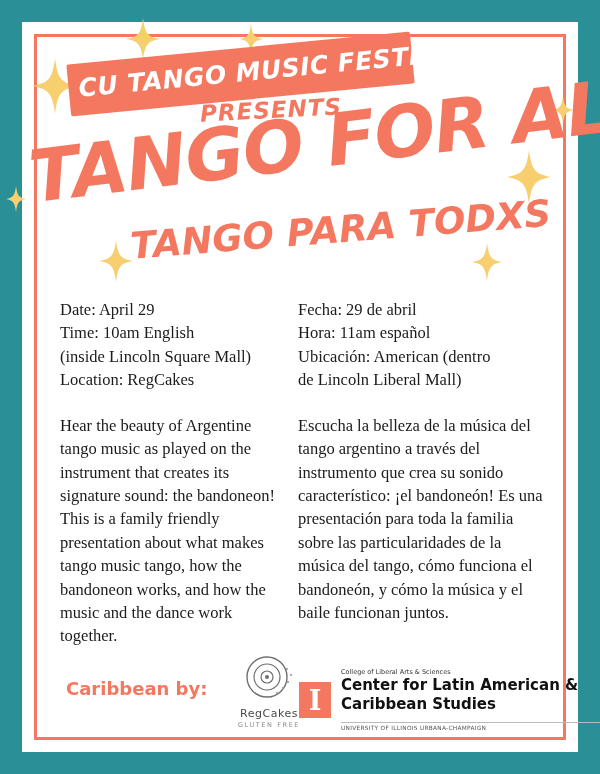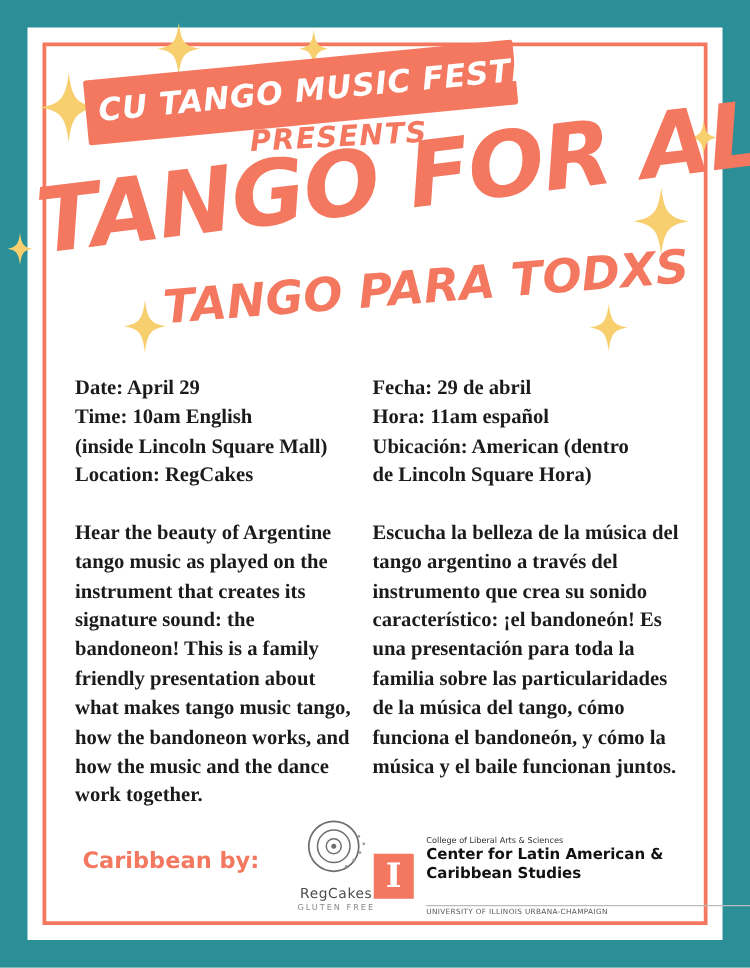--- a/index.html
+++ b/index.html
@@ -123,21 +123,20 @@
     top: 298px;
     font-size: 16.5px;
     line-height: 1.42;
     color: #1b1b1b;
   }
   .col-left { left: 60px; width: 225px; }
   .col-right { left: 298px; width: 245px; }
 
   .details p, .blurb p {
     margin: 0;
-    font-weight: bold;
   }
   .details {
     margin-bottom: 22px;
   }
   .blurb {
     margin-top: 0;
   }
 
   
   .sponsor-label {
@@ -199,24 +198,24 @@
   }
   .uiuc-text { line-height: 1.25; }
   .uiuc-l1 {
     font-family: "DejaVu Sans", sans-serif;
     font-size: 6.5px;
     color: #333;
   }
   .uiuc-l2 {
     font-family: "DejaVu Sans", sans-serif;
     font-weight: bold;
-    font-size: 12px;
+    font-size: 15px;
     color: #111;
     border-bottom: 1px solid #bbb;
-    padding-bottom: 18px;
+    padding-bottom: 8px;
   }
   .uiuc-l3 {
     font-family: "DejaVu Sans", sans-serif;
     font-size: 5.8px;
     letter-spacing: 0.3px;
     color: #555;
     padding-top: 2px;
   }
 </style>
 </head>
@@ -283,21 +282,21 @@
     <div class="blurb">
       <p>Hear the beauty of Argentine tango music as played on the instrument that creates its signature sound: the bandoneon! This is a family friendly presentation about what makes tango music tango, how the bandoneon works, and how the music and the dance work together.</p>
     </div>
   </div>
 
   <div class="col col-right">
     <div class="details">
       <p>Fecha: 29 de abril</p>
       <p>Hora: 11am español</p>
       <p>Ubicación: American (dentro</p>
-      <p>de Lincoln Square Hora)</p>
+      <p>de Lincoln Liberal Mall)</p>
     </div>
     <div class="blurb">
       <p>Escucha la belleza de la música del tango argentino a través del instrumento que crea su sonido característico: ¡el bandoneón! Es una presentación para toda la familia sobre las particularidades de la música del tango, cómo funciona el bandoneón, y cómo la música y el baile funcionan juntos.</p>
     </div>
   </div>
 
   <div class="sponsor-label">Caribbean by:</div>
 
   <div class="regcakes-logo">
     <span>

